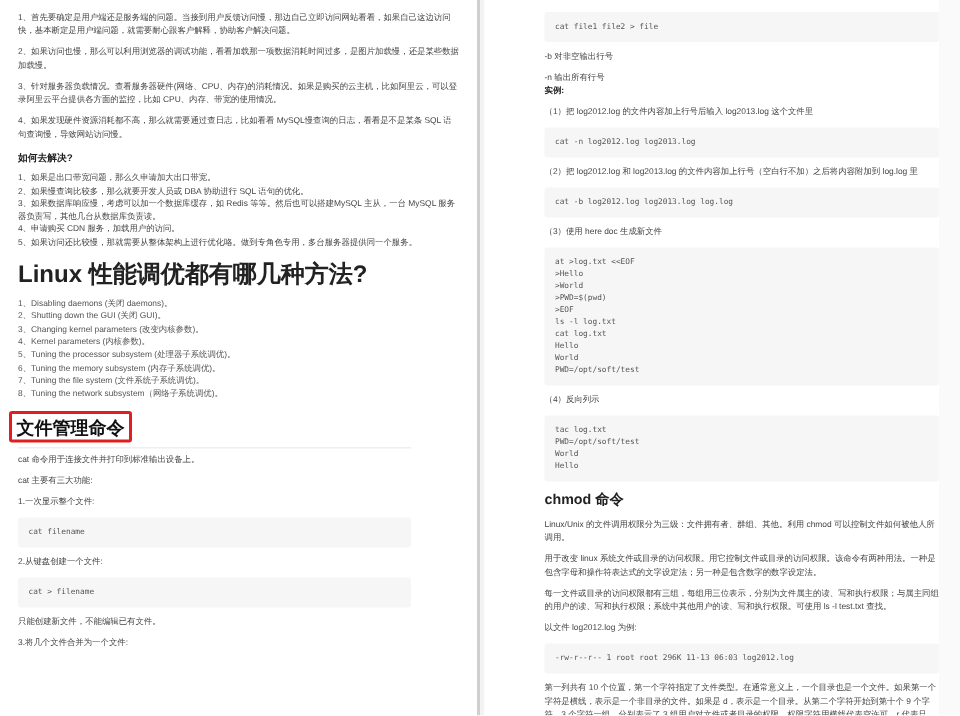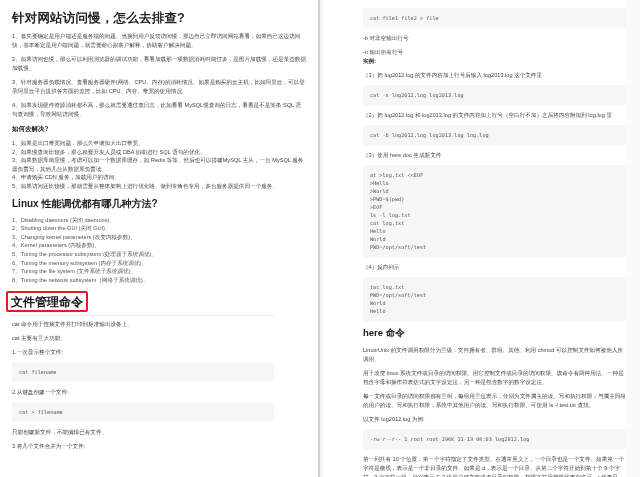--- a/index.html
+++ b/index.html
@@ -11,40 +11,39 @@
   .page-right { left: 323px; width: 317px; padding: 8px 14px 0 40px; }
   .divider { position: absolute; left: 318px; top: 0; width: 2px; height: 477px; background: #cfcfcf; }
   .divider-shadow { position: absolute; left: 320px; top: 0; width: 3px; height: 477px; background: #f3f3f3; }
   .right-edge { position: absolute; left: 626px; top: 0; width: 14px; height: 477px; background: #fafafa; }
 
   .h2 { font-size: 12.5px; font-weight: bold; color: #222; line-height: 16px; margin: 2px 0 6px 0; letter-spacing: 0.2px; }
   .h3 { font-size: 6.5px; font-weight: bold; color: #222; margin: 6px 0 5px 0; }
   .p { font-size: 5.6px; line-height: 9px; color: #444; margin-bottom: 5px; }
   .li { font-size: 5.6px; line-height: 8.6px; color: #444; }
   .list { margin-bottom: 6px; }
-  .h2-linux { font-size: 10px; font-weight: bold; color: #222; margin: 4px 0 5px 0; }
+  .h2-linux { font-size: 16px; font-weight: bold; color: #222; margin: 4px 0 5px 0; }
   .en-list .li { color: #555; }
 
   .section-title-box { display: inline-block; border: 2px solid #e02020; border-radius: 2px; padding: 2px 3px 1px 3px; margin: 1px 0 0 -6px; text-align: center; }
   .section-title { font-size: 12px; font-weight: bold; color: #111; line-height: 14px; }
   .section-rule { height: 1px; background: #eee; margin: 3px 0 4px 0; width: 262px; }
 
   .cmd-h { font-size: 8.5px; font-weight: bold; color: #222; margin: 4px 0 6px 0; }
   .cmd-h-right { font-size: 9.5px; font-weight: bold; color: #222; margin: 4px 0 6px 0; }
 
   .code { background: #f6f6f6; border-radius: 2px; padding: 6px 7px; font-family: "DejaVu Sans Mono", "Liberation Mono", monospace; font-size: 5.2px; line-height: 8px; color: #555; margin-bottom: 6px; white-space: pre; }
   .code-left { width: 262px; }
   .code-right { width: 263px; }
   .bold { font-weight: bold; color: #222; }
 </style>
 </head>
 <body>
 
 <div class="page page-left">
-  <div class="h2">针对网站访问慢，怎么去排查?</div>
   <div class="p">1、首先要确定是用户端还是服务端的问题。当接到用户反馈访问慢，那边自己立即访问网站看看，如果自己这边访问快，基本断定是用户端问题，就需要耐心跟客户解释，协助客户解决问题。</div>
   <div class="p">2、如果访问也慢，那么可以利用浏览器的调试功能，看看加载那一项数据消耗时间过多，是图片加载慢，还是某些数据加载慢。</div>
   <div class="p">3、针对服务器负载情况。查看服务器硬件(网络、CPU、内存)的消耗情况。如果是购买的云主机，比如阿里云，可以登录阿里云平台提供各方面的监控，比如 CPU、内存、带宽的使用情况。</div>
   <div class="p">4、如果发现硬件资源消耗都不高，那么就需要通过查日志，比如看看 MySQL慢查询的日志，看看是不是某条 SQL 语句查询慢，导致网站访问慢。</div>
 
   <div class="h3">如何去解决?</div>
   <div class="list">
     <div class="li">1、如果是出口带宽问题，那么久申请加大出口带宽。</div>
     <div class="li">2、如果慢查询比较多，那么就要开发人员或 DBA 协助进行 SQL 语句的优化。</div>
     <div class="li">3、如果数据库响应慢，考虑可以加一个数据库缓存，如 Redis 等等。然后也可以搭建MySQL 主从，一台 MySQL 服务器负责写，其他几台从数据库负责读。</div>
@@ -101,21 +100,21 @@
 cat log.txt
 Hello
 World
 PWD=/opt/soft/test</div>
   <div class="p">（4）反向列示</div>
   <div class="code code-right">tac log.txt
 PWD=/opt/soft/test
 World
 Hello</div>
 
-  <div class="cmd-h-right">here 命令</div>
+  <div class="cmd-h-right">chmod 命令</div>
   <div class="p">Linux/Unix 的文件调用权限分为三级：文件拥有者、群组、其他。利用 chmod 可以控制文件如何被他人所调用。</div>
   <div class="p">用于改变 linux 系统文件或目录的访问权限。用它控制文件或目录的访问权限。该命令有两种用法。一种是包含字母和操作符表达式的文字设定法；另一种是包含数字的数字设定法。</div>
   <div class="p">每一文件或目录的访问权限都有三组，每组用三位表示，分别为文件属主的读、写和执行权限；与属主同组的用户的读、写和执行权限；系统中其他用户的读、写和执行权限。可使用 ls -l test.txt 查找。</div>
   <div class="p">以文件 log2012.log 为例:</div>
   <div class="code code-right">-rw-r--r-- 1 root root 296K 11-13 06:03 log2012.log</div>
   <div class="p">第一列共有 10 个位置，第一个字符指定了文件类型。在通常意义上，一个目录也是一个文件。如果第一个字符是横线，表示是一个非目录的文件。如果是 d，表示是一个目录。从第二个字符开始到第十个 9 个字符，3 个字符一组，分别表示了 3 组用户对文件或者目录的权限。权限字符用横线代表空许可，r 代表只读，w 代表写，x 代表可执行。</div>
 </div>
 
 <div class="right-edge"></div>
 

